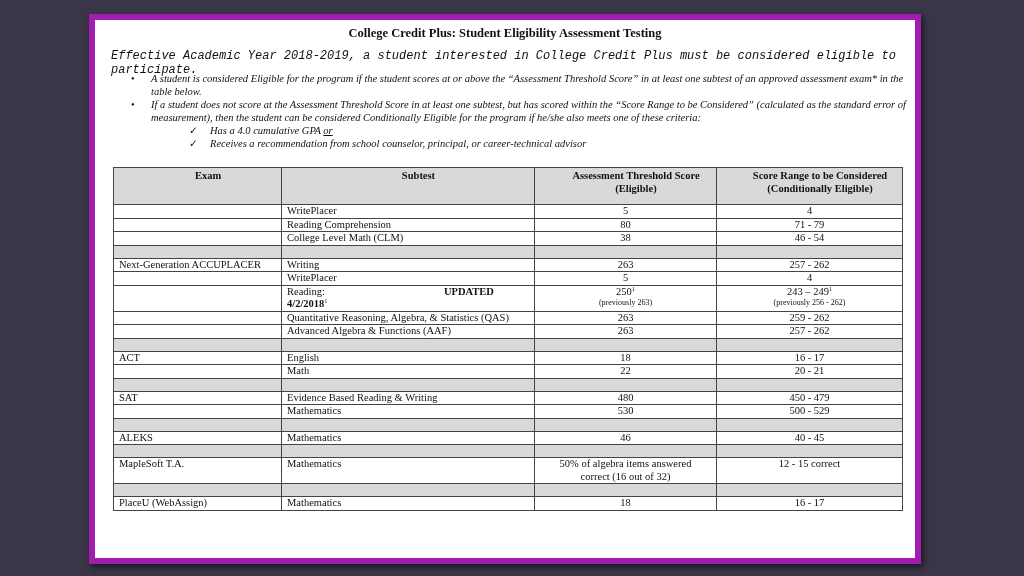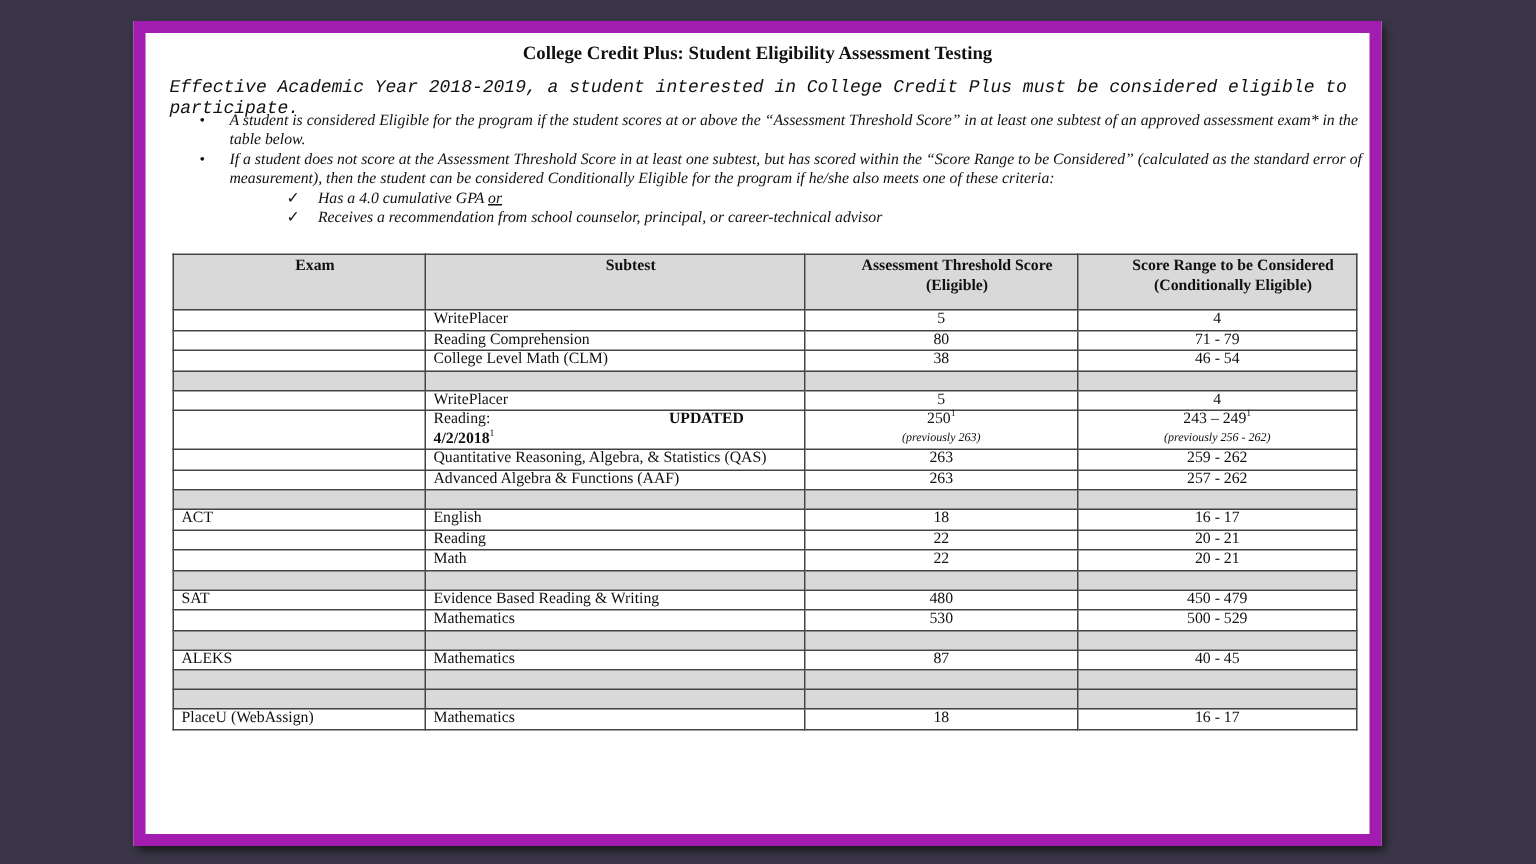--- a/index.html
+++ b/index.html
@@ -5,21 +5,21 @@
   html, body { margin:0; padding:0; }
   body {
     width:1024px; height:576px; overflow:hidden;
     background:#3a3647;
     position:relative;
     font-family:"Liberation Serif", "DejaVu Serif", serif;
     color:#111;
   }
   .page {
     position:absolute; left:89px; top:14px; width:832px; height:550px;
-    background:#fff; border:8px solid #a21caf; box-sizing:border-box;
+    background:#fff; border:6px solid #a21caf; box-sizing:border-box;
     overflow:hidden;
     box-shadow: 2px 3px 6px rgba(0,0,0,0.6);
   }
   .title {
     position:absolute; left:0; right:0; top:6px; text-align:center;
     font-weight:bold; font-size:12.5px;
   }
   .intro {
     position:absolute; left:16px; top:29px; font-style:italic; font-size:12px;font-family:Liberation Mono, monospace;
   }
@@ -38,21 +38,21 @@
   }
   table.grid td, table.grid th {
     border:1px solid #444; padding:0 5px; line-height:12.5px; vertical-align:top;
   }
   table.grid th {
     background:#d9d9d9; font-weight:bold; text-align:center; height:34px; padding-top:2px;padding-left:26px;
   }
   table.grid td.c { text-align:center; }
   tr.spacer td { background:#d9d9d9; height:12px; }
   tr.tall td { height:25px; }
-  .small { font-size:8px; line-height:10px; display:block;font-style:italic; }
+  .small { font-size:8px; line-height:10px; display:block; }
   sup { font-size:6.5px; line-height:0; }
   .upd { font-weight:bold; margin-left:119px; }
   .footnote {
     position:absolute; left:16px; top:527px; width:800px; font-size:9.5px; line-height:13px;
   }
   .link { color:#2a5db0; text-decoration:underline; }
 </style>
 </head>
 <body>
 
@@ -115,20 +115,26 @@
       <td class="c">46 - 54</td>
     </tr>
     <tr class="spacer">
           <td></td>
           <td></td>
           <td></td>
           <td></td>
         </tr>
 
     <tr>
+      <td>Next-Generation ACCUPLACER</td>
+      <td>Writing</td>
+      <td class="c">263</td>
+      <td class="c">257 - 262</td>
+    </tr>
+    <tr>
       <td></td>
       <td>WritePlacer</td>
       <td class="c">5</td>
       <td class="c">4</td>
     </tr>
     <tr class="tall">
       <td></td>
       <td><span>Reading:</span><span class="upd">UPDATED 4/2/2018</span><sup>1</sup></td>
       <td class="c"><span>250</span><sup>1</sup><span class="small">(previously 263)</span></td>
       <td class="c"><span>243 – 249</span><sup>1</sup><span class="small">(previously 256 - 262)</span></td>
@@ -153,26 +159,20 @@
         </tr>
 
     <tr>
       <td>ACT</td>
       <td>English</td>
       <td class="c">18</td>
       <td class="c">16 - 17</td>
     </tr>
     <tr>
       <td></td>
-      <td>Reading</td>
-      <td class="c">22</td>
-      <td class="c">20 - 21</td>
-    </tr>
-    <tr>
-      <td></td>
       <td>Math</td>
       <td class="c">22</td>
       <td class="c">20 - 21</td>
     </tr>
     <tr class="spacer">
           <td></td>
           <td></td>
           <td></td>
           <td></td>
         </tr>
@@ -192,30 +192,36 @@
     <tr class="spacer">
           <td></td>
           <td></td>
           <td></td>
           <td></td>
         </tr>
 
     <tr>
       <td>ALEKS</td>
       <td>Mathematics</td>
-      <td class="c">87</td>
+      <td class="c">46</td>
       <td class="c">40 - 45</td>
     </tr>
     <tr class="spacer">
           <td></td>
           <td></td>
           <td></td>
           <td></td>
         </tr>
 
+    <tr class="tall">
+      <td>MapleSoft T.A.</td>
+      <td>Mathematics</td>
+      <td class="c"><span>50% of algebra items answered</span><br><span>correct (16 out of 32)</span></td>
+      <td class="c">12 - 15 correct</td>
+    </tr>
     <tr class="spacer">
           <td></td>
           <td></td>
           <td></td>
           <td></td>
         </tr>
 
     <tr>
       <td>PlaceU (WebAssign)</td>
       <td>Mathematics</td>

